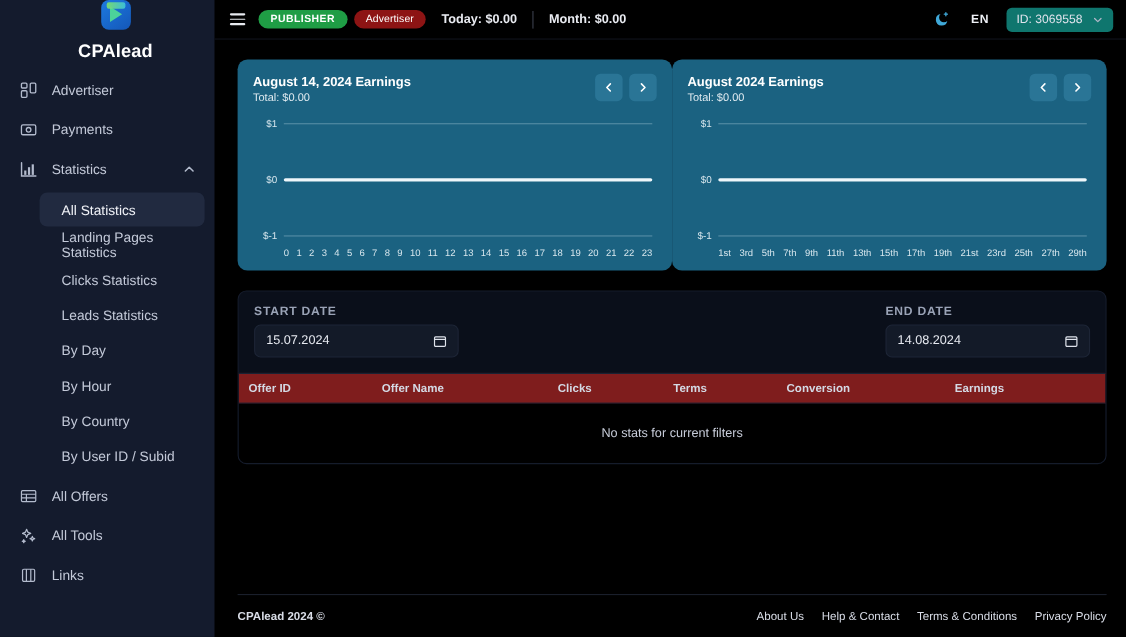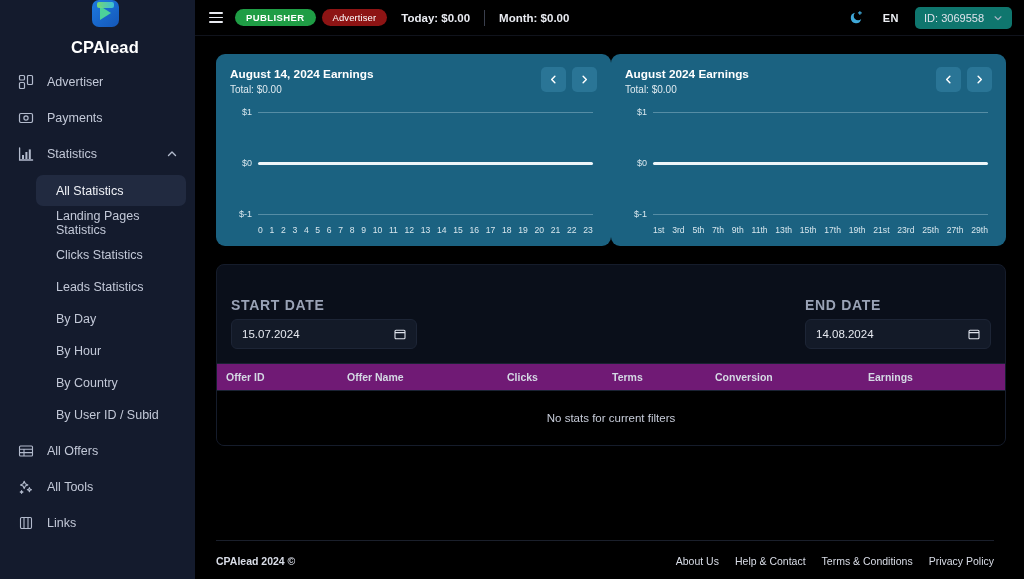--- a/index.html
+++ b/index.html
@@ -163,53 +163,53 @@
 
   
   .panel {
     margin-top: 18px; background: #0a0f1a;
     border: 1px solid #151c2b; border-radius: 8px; overflow: hidden;
   }
   .filters { display: flex; justify-content: space-between; padding: 12px 14px 14px 14px; }
   .field { width: 186px; }
   .field.right { }
   .field-label {
-    color: #9aa3b6; font-size: 14px; font-weight: bold;
-    letter-spacing: .7px; margin-bottom: 6px; margin-top: 20px;
+    color: #9aa3b6; font-size: 11px; font-weight: bold;
+    letter-spacing: .7px; margin-bottom: 6px;
   }
   .date-input {
     height: 30px; border-radius: 6px; background: #131a28;
     border: 1px solid #1d2troubleshoot; border: 1px solid #1d2536;
     display: flex; align-items: center; justify-content: space-between;
     padding: 0 10px; cursor: pointer;
   }
   .date-input .val { color: #e6e9f0; font-size: 11.5px; }
   .date-input .cal { width: 12px; height: 12px; color: #dfe3ec; display: block; }
 
   .thead {
-    display: flex; background: #701a75; height: 28px; align-items: center;
+    display: flex; background: #7f1d1d; height: 28px; align-items: center;
     border-top: 1px solid #1a2233; border-bottom: 1px solid #1a2233;
   }
   .thead div {
     color: #d4d9e4; font-size: 10.5px; font-weight: bold;
   }
   .c1 { width: 130px; padding-left: 9px; }
   .c2 { width: 160px; }
   .c3 { width: 105px; }
   .c4 { width: 103px; }
   .c5 { width: 153px; }
   .c6 { flex: 1 1 auto; }
   .empty {
     height: 54px; display: flex; align-items: center; justify-content: center;
     color: #c7ccd9; font-size: 11.5px; background: #000000;
   }
 
   
   .footer {
-    margin: 0 30px 0 21px; padding: 14px 0 12px 0;
+    margin: 0 18px 0 21px; padding: 14px 0 12px 0;
     border-top: 1px solid #1a1f2b;
     display: flex; align-items: center; justify-content: space-between;
   }
   .copy { color: #d9dde7; font-size: 10.5px; font-weight: bold; }
   .flinks { display: flex; gap: 16px; }
   .flinks a { color: #d9dde7; font-size: 10.5px; text-decoration: none; cursor: pointer; }
 </style>
 </head>
 <body>
 

